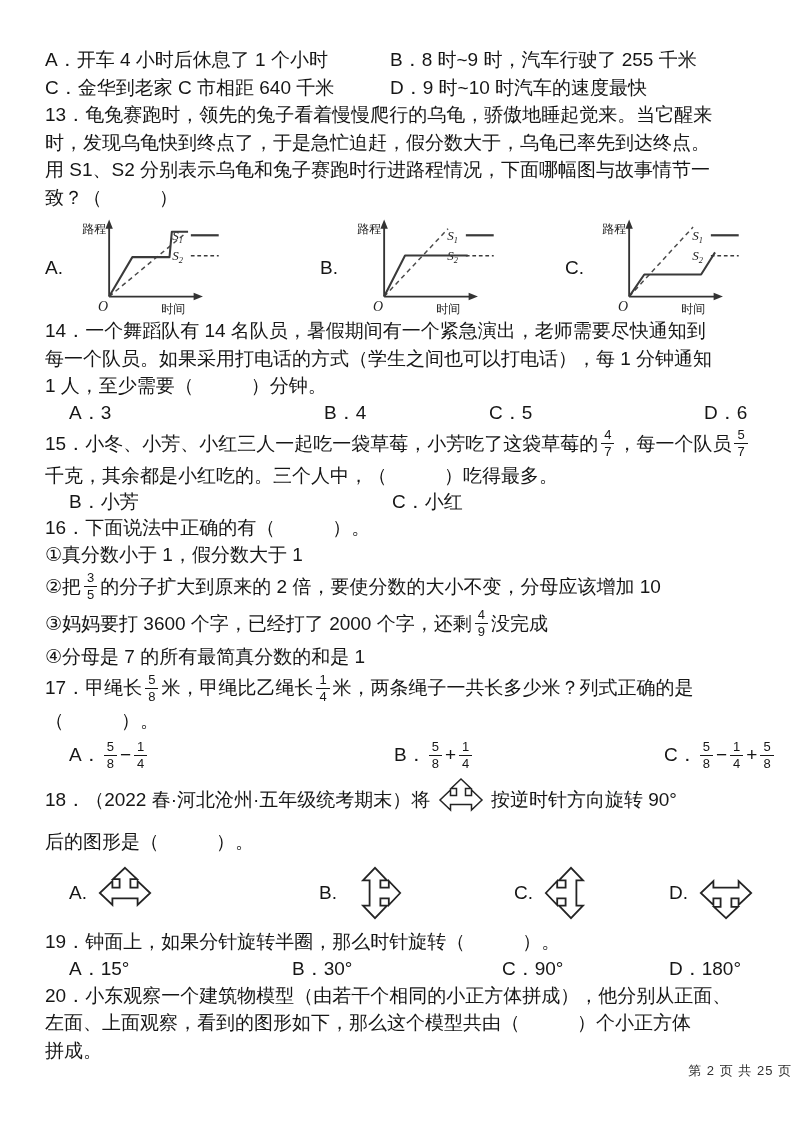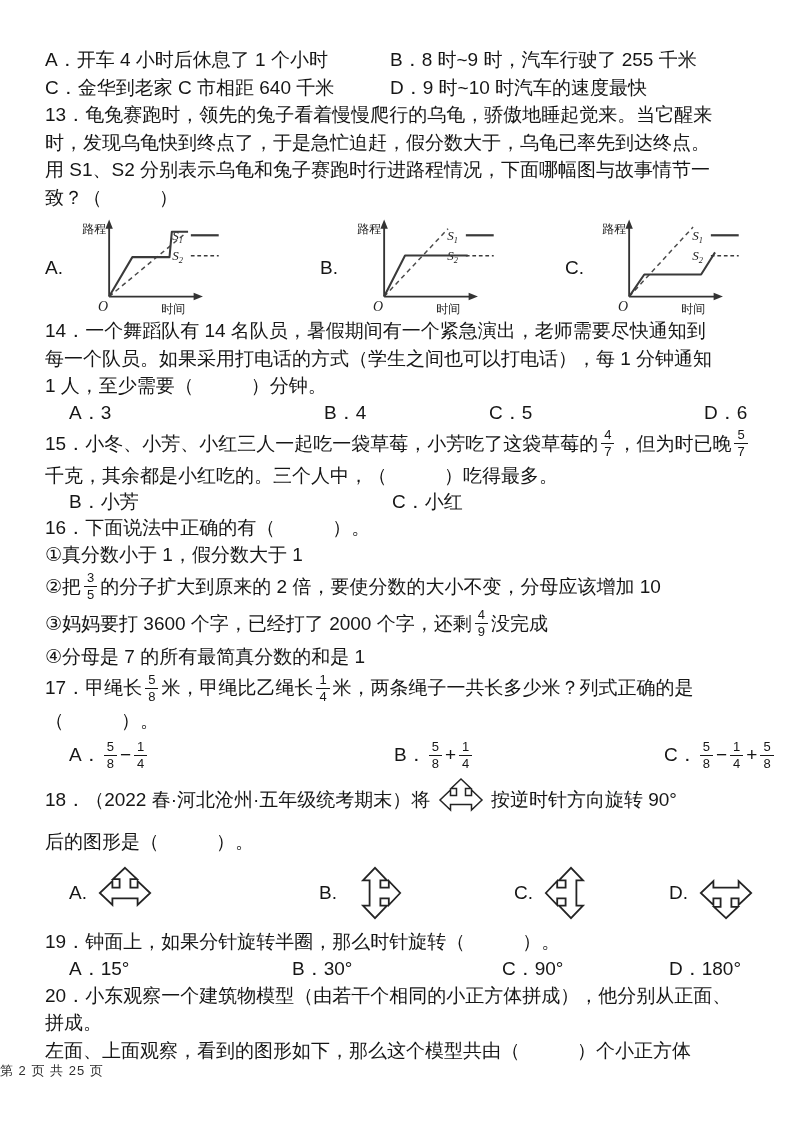--- a/index.html
+++ b/index.html
@@ -27,21 +27,21 @@
   .row-graphs{display:grid; grid-template-columns:275px 245px 1fr; height:104px; margin-top:2px;}
   .graph-cell{display:flex; align-items:center;}
   .graph-cell .letter{width:34px;}
   .q18-cell{display:flex; align-items:center; gap:8px;}
   .q18-line1{height:52px;}
   .frac{display:inline-flex; flex-direction:column; align-items:center;
         font-size:13px; line-height:1.05; margin:0 3px; vertical-align:middle;}
   .frac .num{border-bottom:1.3px solid #161616; padding:0 3px 1px 3px;}
   .frac .den{padding-top:1px;}
   .arrow-svg{display:block;}
-  .footer{position:absolute; left:0; right:0; top:1062px; text-align:left;
+  .footer{position:absolute; left:0; right:0; top:1062px; text-align:right;
           font-size:13px; color:#2e2e2e; letter-spacing:1px;}
   svg text{font-family:"Liberation Serif","DejaVu Serif",serif;}
   svg text.cjk{font-family:"Liberation Sans","DejaVu Sans",sans-serif;}
 </style>
 </head>
 <body>
 
 <div class="doc">
 
   <div class="row2">
@@ -122,21 +122,21 @@
     <div class="line">1 人，至少需要（　　　）分钟。</div>
     <div class="opt-row row-q14">
       <span>A．3</span>
       <span>B．4</span>
       <span>C．5</span>
       <span>D．6</span>
     </div>
   </div>
 
   <div>
-    <div class="rich tall36"><span>15．小冬、小芳、小红三人一起吃一袋草莓，小芳吃了这袋草莓的</span><span class="frac"><span class="num">4</span><span class="den">7</span></span><span>，但为时已晚</span><span class="frac"><span class="num">5</span><span class="den">7</span></span></div>
+    <div class="rich tall36"><span>15．小冬、小芳、小红三人一起吃一袋草莓，小芳吃了这袋草莓的</span><span class="frac"><span class="num">4</span><span class="den">7</span></span><span>，每一个队员</span><span class="frac"><span class="num">5</span><span class="den">7</span></span></div>
     <div class="line">千克，其余都是小红吃的。三个人中，（　　　）吃得最多。</div>
     <div class="opt-row row-q15">
       <span>B．小芳</span>
       <span>C．小红</span>
     </div>
   </div>
 
   <div>
     <div class="line h26">16．下面说法中正确的有（　　　）。</div>
     <div class="line">①真分数小于 1，假分数大于 1</div>
@@ -203,18 +203,18 @@
     <div class="opt-row row-q19">
       <span>A．15°</span>
       <span>B．30°</span>
       <span>C．90°</span>
       <span>D．180°</span>
     </div>
   </div>
 
   <div>
     <div class="line">20．小东观察一个建筑物模型（由若干个相同的小正方体拼成），他分别从正面、</div>
+    <div class="line">左面、上面观察，看到的图形如下，那么这个模型共由（　　　）个小正方体</div>
     <div class="line">拼成。</div>
-    <div class="line">左面、上面观察，看到的图形如下，那么这个模型共由（　　　）个小正方体</div>
   </div>
 
   <div class="footer">第 2 页 共 25 页</div>
 </div>
 
 </body></html>

